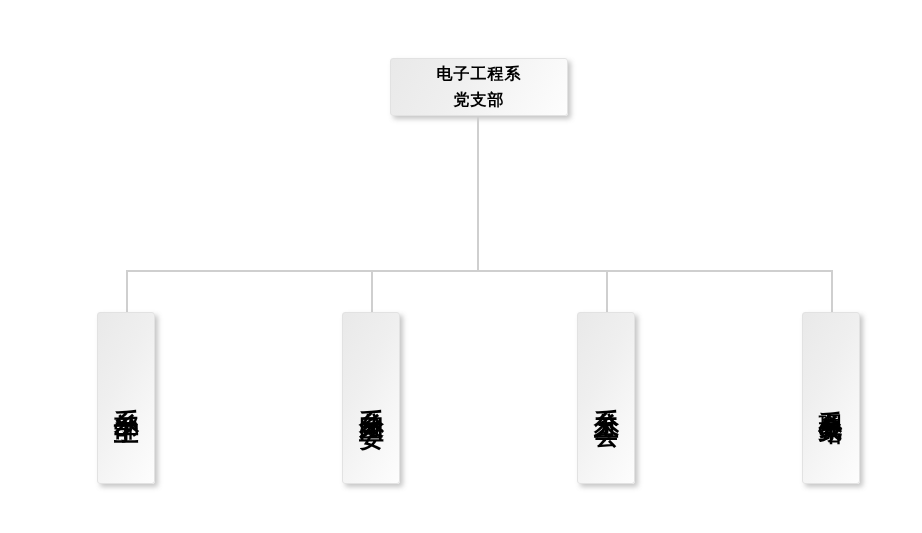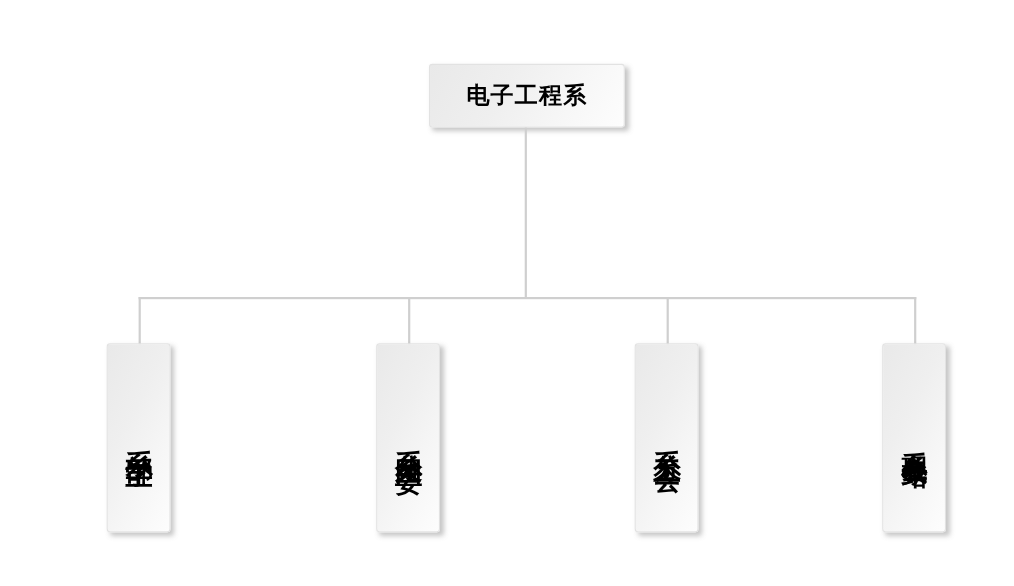--- a/index.html
+++ b/index.html
@@ -40,21 +40,21 @@
     color: #000000;
     font-weight: bold;
   }
 
   
   .node-root {
     left: 390px;
     top: 58px;
     width: 178px;
     height: 58px;
-    font-size: 21px;
+    font-size: 16px;
     line-height: 26px;
     text-align: center;
     letter-spacing: 1px;
   }
   .node-root .label-line {
     display: block;
     white-space: nowrap;
   }
 
   
@@ -79,20 +79,21 @@
   .node-child.c3 .vlabel { font-size: 23px; letter-spacing: 2px; }
 </style>
 </head>
 <body>
 
 <div id="chart-root">
 
   <div class="node node-root">
     <div>
       <span class="label-line">电子工程系</span>
+      <span class="label-line">党支部</span>
     </div>
   </div>
 
   <div class="conn v" style="left:477px; top:116px; height:155px;"></div>
 
   <div class="conn h" style="left:126px; top:270px; width:707px;"></div>
 
   <div class="conn v" style="left:126px; top:270px; height:43px;"></div>
   <div class="conn v" style="left:371px; top:270px; height:43px;"></div>
   <div class="conn v" style="left:606px; top:270px; height:43px;"></div>

